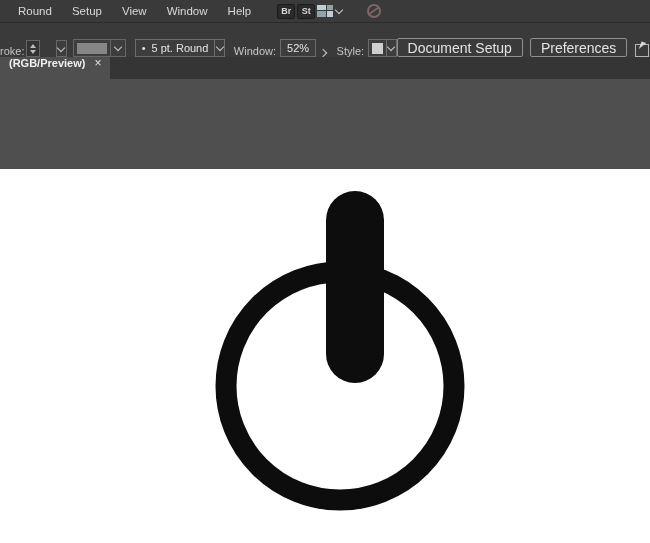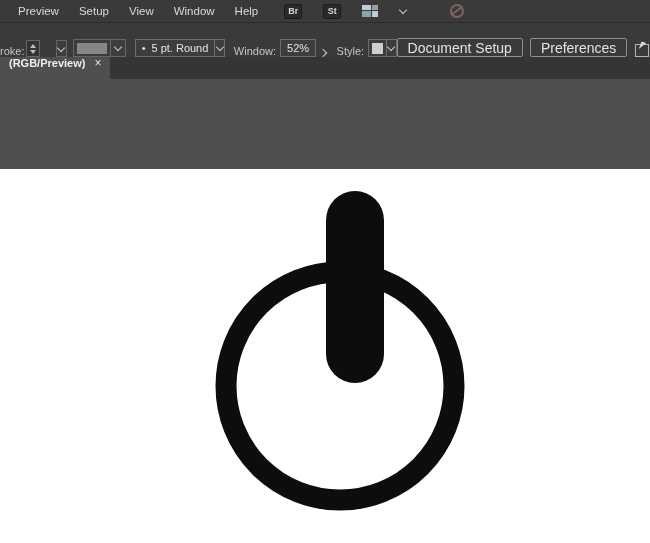--- a/index.html
+++ b/index.html
@@ -12,21 +12,21 @@
     --border-light:#7a7a7a;
   }
   *{box-sizing:border-box;margin:0;padding:0;}
   html,body{width:650px;height:543px;overflow:hidden;}
   body{font-family:"Liberation Sans", sans-serif;background:#fff;}
   .app{width:650px;height:543px;display:flex;flex-direction:column;}
 
   
   .menubar{height:22px;background:var(--chrome-bg);display:flex;align-items:center;padding-left:8px;flex:0 0 auto;}
   .menu-item{color:var(--text-light);font-size:11.5px;padding:0 10px;line-height:22px;cursor:default;}
-  .mb-icons{display:flex;align-items:center;gap:21px;margin-left:16px;}
+  .mb-icons{display:flex;align-items:center;gap:2px;margin-left:16px;}
   .sq-btn{width:18px;height:15px;background:#2a2a2a;border:1px solid #1c1c1c;color:#d6d6d6;
           font-size:9px;font-weight:bold;display:flex;align-items:center;justify-content:center;border-radius:2px;}
   .tiles-icon{width:16px;height:12px;display:grid;grid-template-columns:9px 6px;grid-template-rows:5px 6px;gap:1px;}
   .tiles-icon div{background:#bfcdd6;}
   .tiles-icon div:nth-child(2){background:#8fa3ad;}
   .tiles-icon div:nth-child(3){background:#8fa3ad;}
   .tiles-icon div:nth-child(4){background:#bfcdd6;}
   .chev-dn{width:8px;height:8px;position:relative;display:inline-block;}
   .chev-dn::before{content:"";position:absolute;left:1px;top:0;width:5px;height:5px;
     border-right:1.5px solid #c9c9c9;border-bottom:1.5px solid #c9c9c9;transform:rotate(45deg);}
@@ -71,21 +71,21 @@
   .canvas{height:90px;background:var(--canvas-bg);flex:0 0 auto;}
   .artboard{flex:1 1 auto;background:var(--artboard-bg);position:relative;overflow:hidden;}
   .artboard svg{position:absolute;left:0;top:0;}
 </style>
 </head>
 <body>
 
 <div class="app">
 
   <div class="menubar">
-    <span class="menu-item">Preview</span>
+    <span class="menu-item">Round</span>
     <span class="menu-item">Setup</span>
     <span class="menu-item">View</span>
     <span class="menu-item">Window</span>
     <span class="menu-item">Help</span>
     <div class="mb-icons">
       <div class="sq-btn">Br</div>
       <div class="sq-btn">St</div>
       <div class="tiles-icon">
           <div></div>
           <div></div>

